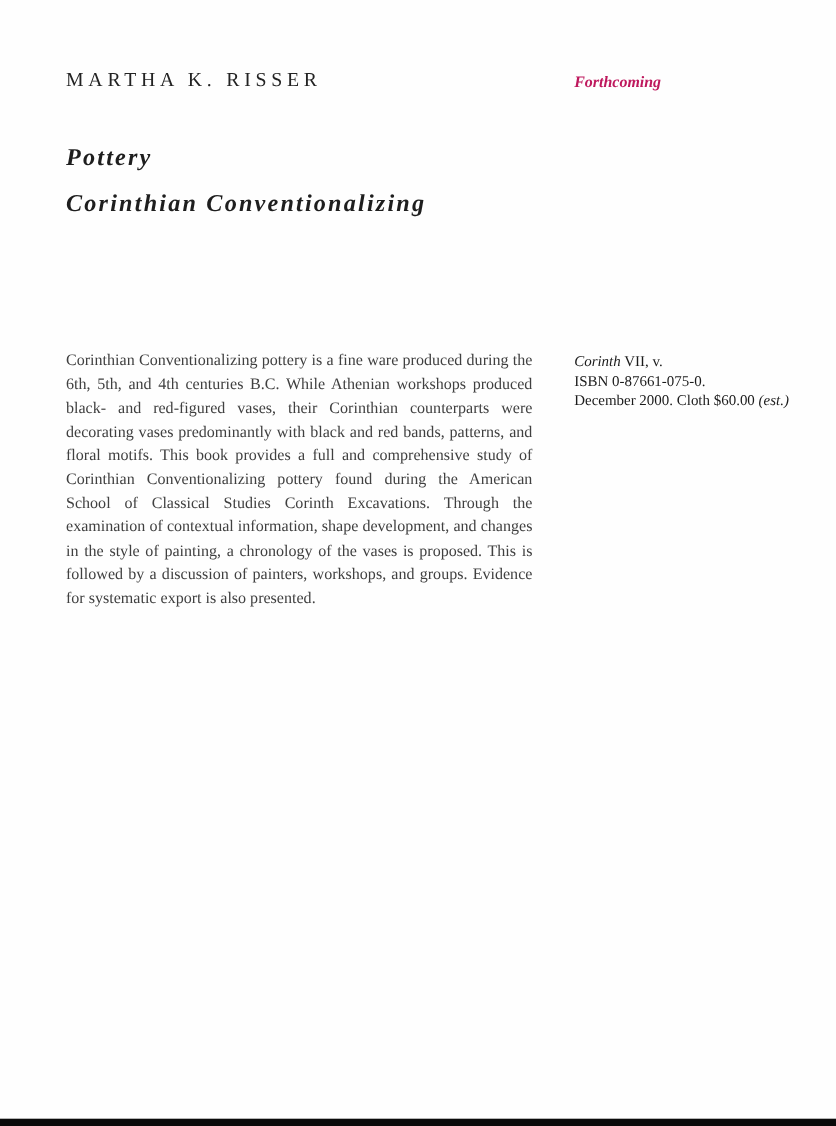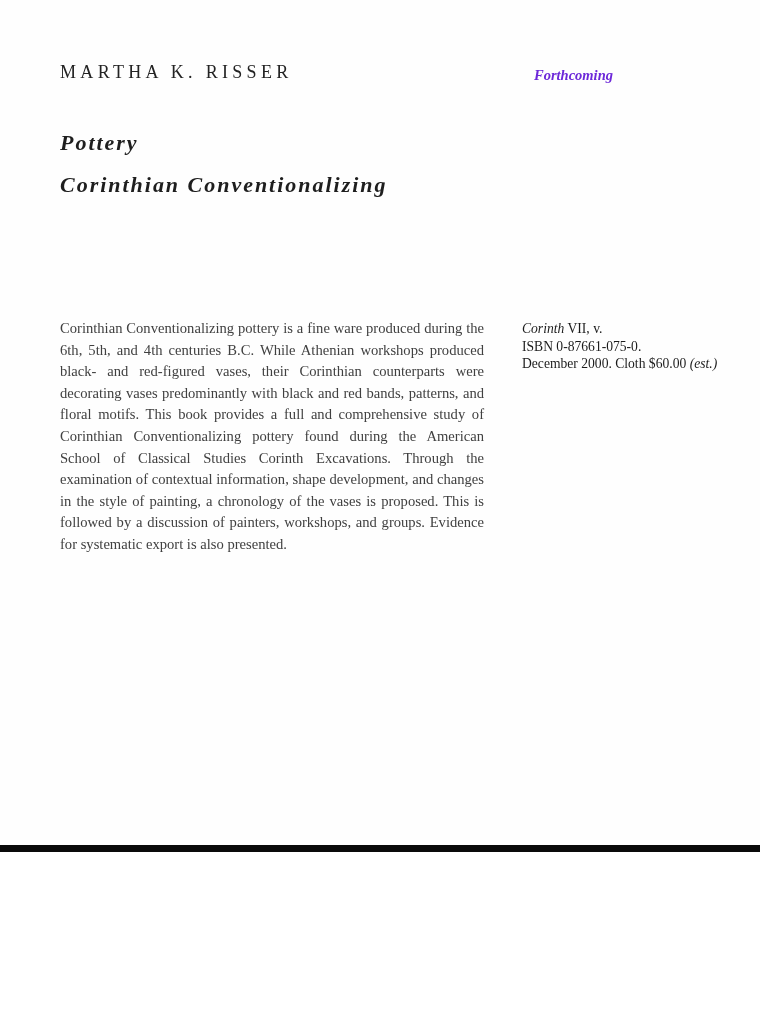--- a/index.html
+++ b/index.html
@@ -3,43 +3,43 @@
 <meta charset="utf-8">
 <style>
   html, body {
     margin: 0;
     padding: 0;
     background: #ffffff;
   }
   .page {
     position: relative;
     width: 760px;
-    height: 852px;
+    height: 1024px;
     background: #fefefe;
     overflow: hidden;
     font-family: "Liberation Serif", serif;
     color: #1c1c1c;
   }
   .author {
     position: absolute;
     left: 60px;
     top: 62px;
     font-size: 18px;
     letter-spacing: 0.24em;
     font-weight: 400;
     color: #232323;
   }
   .forthcoming {
     position: absolute;
-    left: 534px;
+    left: 522px;
     top: 67px;
     font-size: 14.5px;
     font-style: italic;
     font-weight: 700;
-    color: #6d28d9;
+    color: #be185d;
   }
   .book-title {
     position: absolute;
     left: 60px;
     top: 122px;
     font-size: 22px;
     font-style: italic;
     font-weight: 600;
     letter-spacing: 0.09em;
     line-height: 42px;

